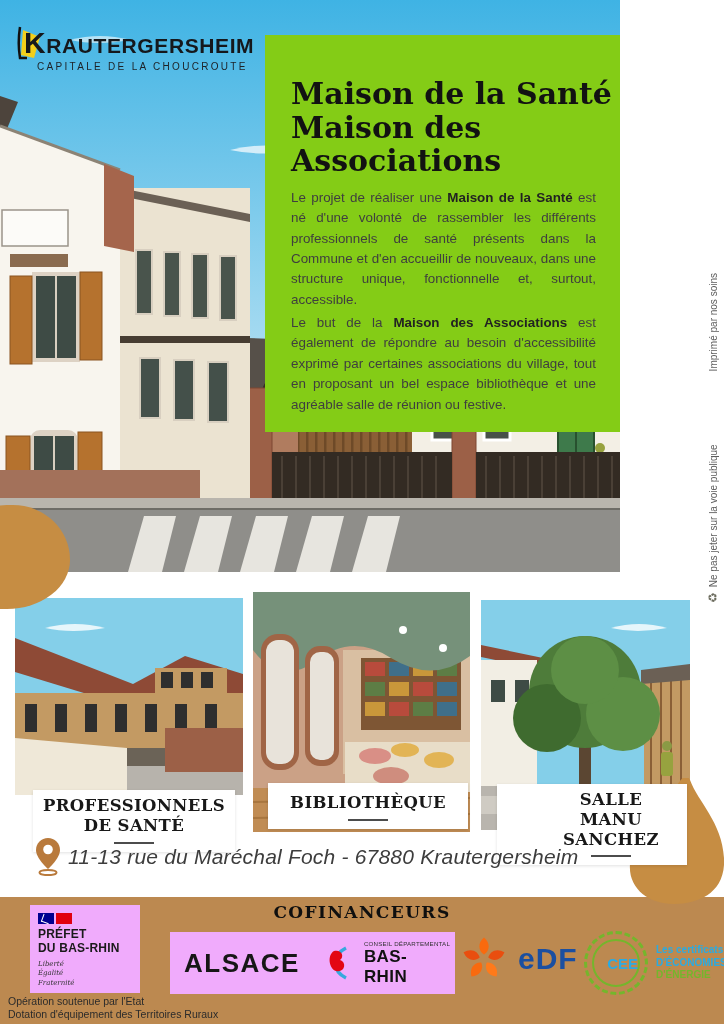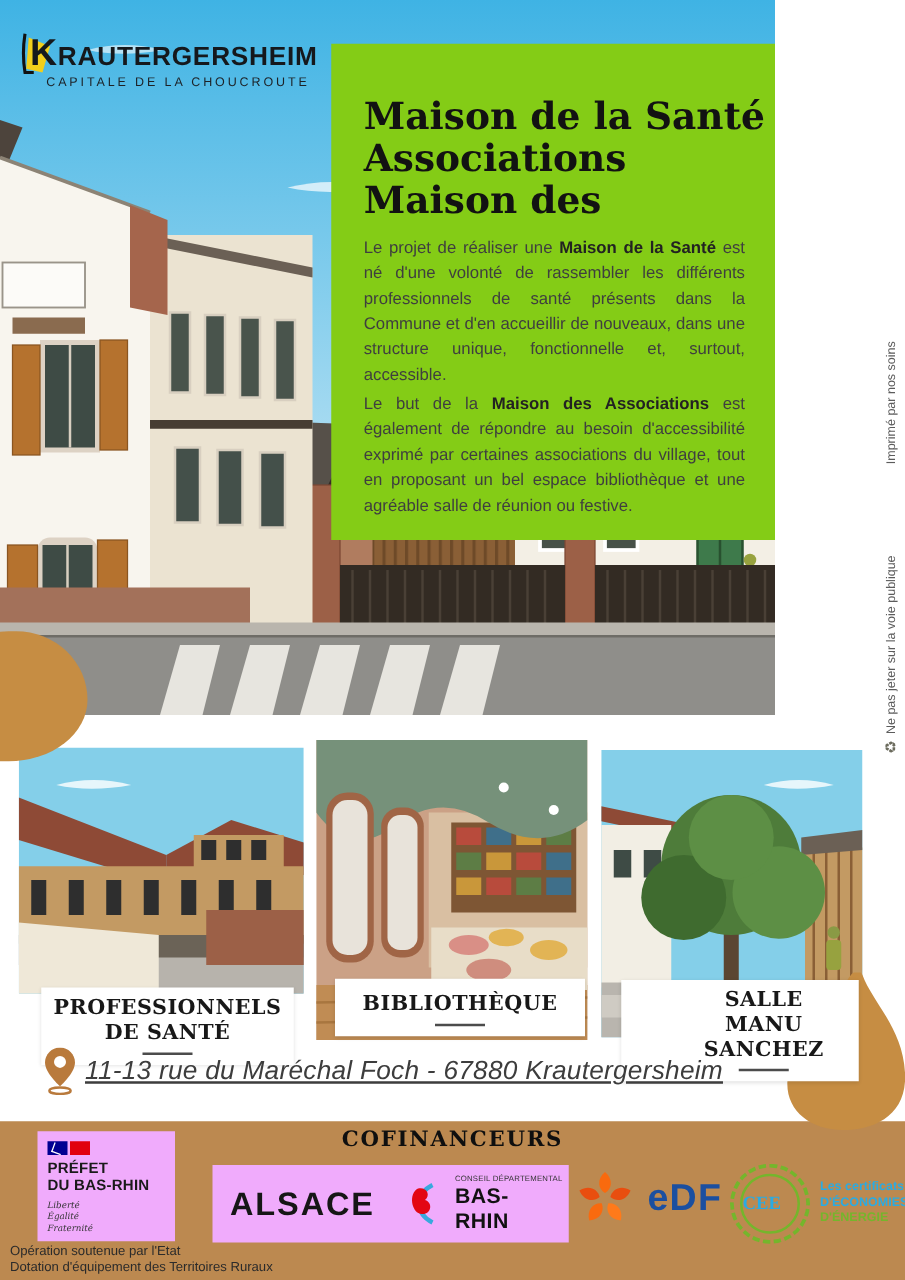--- a/index.html
+++ b/index.html
@@ -52,21 +52,21 @@
   .photo-label .cap{display:block;font-family:"DejaVu Serif","Liberation Serif",serif;
                     font-weight:700;font-size:16.5px;line-height:1.2;color:#181818;letter-spacing:.4px;}
   .photo-label .rule{display:block;width:40px;height:2px;background:#4c4c4c;margin:6px auto 0 auto;}
   .label1{left:33px;top:790px;width:202px;}
   .label2{left:268px;top:783px;width:200px;padding-top:10px;}
   .label3{left:497px;top:784px;width:190px;padding-left:42px;}
 
   
   .address{left:36px;top:838px;display:flex;align-items:center;z-index:8;}
   .address .pin{width:24px;height:38px;margin-right:8px;flex:none;}
-  .address .addr-text{font-size:21px;font-style:italic;font-weight:500;color:#3d3d3d;letter-spacing:.2px;text-decoration:underline;}
+  .address .addr-text{font-size:21px;font-style:italic;font-weight:500;color:#3d3d3d;letter-spacing:.2px;}
 
   
   .footer-heading{left:0;top:902px;width:724px;text-align:center;
         font-family:"DejaVu Serif","Liberation Serif",serif;font-weight:700;
         font-size:17px;letter-spacing:1.4px;color:#0f0f0f;z-index:9;}
   .logo-box{background:#f0abfc;z-index:9;box-sizing:border-box;}
   .prefet{left:30px;top:905px;width:110px;height:88px;padding:8px 8px;}
   .prefet .flag{display:flex;gap:2px;margin-bottom:3px;}
   .prefet .flag .b{width:16px;height:11px;background:var(--prefet-navy,#000091);position:relative;}
   .prefet .flag .b::after{content:"";position:absolute;left:4px;top:2px;width:7px;height:7px;
@@ -82,21 +82,21 @@
   .alsace .mark{width:28px;height:34px;flex:none;}
   .alsace .stack .small{font-size:6.2px;letter-spacing:.2px;color:#333;white-space:nowrap;}
   .alsace .stack .big{font-size:17px;font-weight:900;color:#111;letter-spacing:.4px;}
   .edf{left:458px;top:933px;display:flex;align-items:center;gap:8px;z-index:9;}
   .edf .flame{width:52px;height:52px;}
   .edf .edf-word{font-size:30px;font-weight:900;color:var(--edf-blue,#1b4fa0);letter-spacing:1px;}
   .cee{left:584px;top:931px;display:flex;align-items:center;gap:8px;z-index:9;}
   .cee .badge{width:58px;height:58px;border:3px dashed var(--cee-green,#74b62c);border-radius:50%;
         display:flex;align-items:center;justify-content:center;flex:none;}
   .cee .badge-inner{width:44px;height:44px;border:2px solid var(--cee-green,#74b62c);border-radius:50%;
-        display:flex;align-items:center;justify-content:flex-start;font-family:Liberation Serif, serif;}
+        display:flex;align-items:center;justify-content:flex-end;}
   .cee .badge-inner span{font-size:15px;font-weight:900;color:var(--cee-blue,#2aabe2);}
   .cee .stack div{font-size:10px;font-weight:800;line-height:1.25;white-space:nowrap;}
   .cee .l1,.cee .l2{color:var(--cee-blue,#2aabe2);}
   .cee .l3{color:var(--cee-green,#74b62c);}
   .footer-note{left:8px;top:995px;font-size:10.5px;color:#2b2b2b;line-height:1.25;z-index:9;}
 </style>
 </head>
 <body>
 
 <div class="page">
@@ -231,22 +231,22 @@
         <polygon points="7,6 24,13 18,34 5,31" fill="#f2cf1b"></polygon>
       </svg>
       <span class="brand-name">KRAUTERGERSHEIM</span>
     </div>
     <div class="brand-tagline">CAPITALE DE LA CHOUCROUTE</div>
   </div>
 
   <div class="abs card">
     <h1>
       <span>Maison de la Santé</span>
+      <span>Maison des</span>
       <span>Associations</span>
-      <span>Maison des</span>
     </h1>
     <p><span>Le projet de réaliser une </span><strong>Maison de la Santé</strong><span> est né d'une volonté de rassembler les différents professionnels de santé présents dans la Commune et d'en accueillir de nouveaux, dans une structure unique, fonctionnelle et, surtout, accessible.</span></p>
     <p><span>Le but de la </span><strong>Maison des Associations</strong><span> est également de répondre au besoin d'accessibilité exprimé par certaines associations du village, tout en proposant un bel espace bibliothèque et une agréable salle de réunion ou festive.</span></p>
   </div>
 
   <div class="abs side-note">
     <span class="recycle">♻</span>
     <span>Ne pas jeter sur la voie publique</span>
     <span class="gap"></span>
     <span>Imprimé par nos soins</span>

